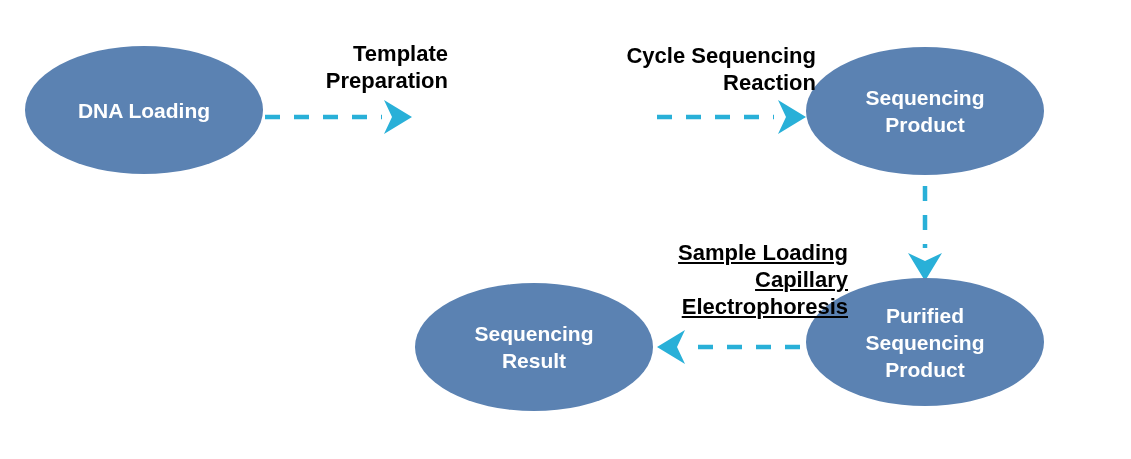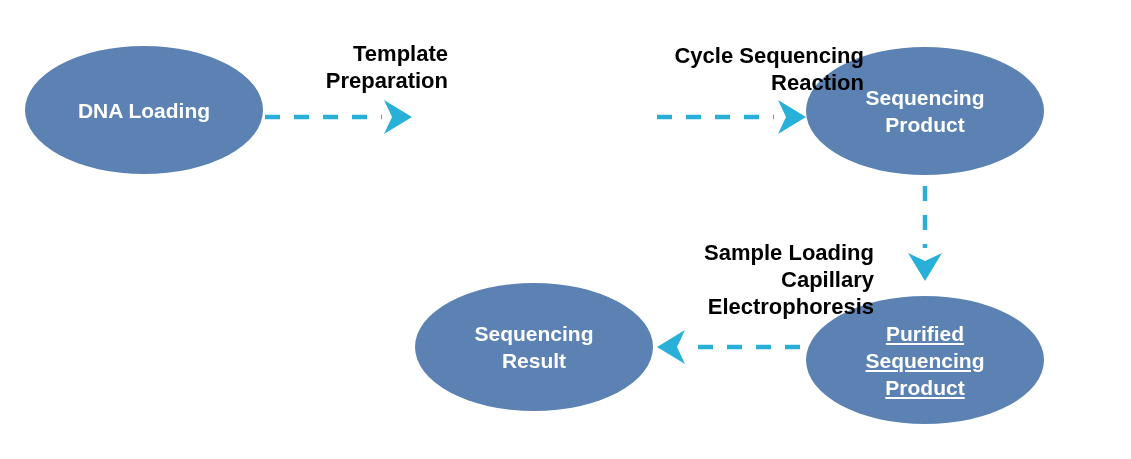--- a/index.html
+++ b/index.html
@@ -54,25 +54,25 @@
     color: var(--label-text, #000000);
     font-size: 22px;
     font-weight: bold;
     line-height: 27px;
     text-align: right;
     white-space: pre-line;
   }
   .n1 { left: 25px;  top: 46px;  }
   .n2 { left: 416px; top: 47px;  }
   .n3 { left: 806px; top: 47px;  }
-  .n4 { left: 806px; top: 296px; text-decoration: underline; }
+  .n4 { left: 806px; top: 278px; }
   .n5 { left: 415px; top: 283px; }
   .el1 { left: 228px; top: 40px;  width: 220px; }
-  .el2 { left: 644px; top: 42px;  width: 220px; }
-  .el3 { left: 644px; top: 239px; width: 230px; }
+  .el2 { left: 596px; top: 42px;  width: 220px; }
+  .el3 { left: 618px; top: 239px; width: 230px; text-decoration: underline; }
 </style>
 </head>
 <body>
 
 <div class="canvas">
 
   <svg class="arrows" viewBox="0 0 1131 459">
     <g>
       <line class="arrow-line" x1="265" y1="117" x2="382" y2="117"></line>
       <polygon class="arrow-head" points="412,117 384,100 392,117 384,134"></polygon>

